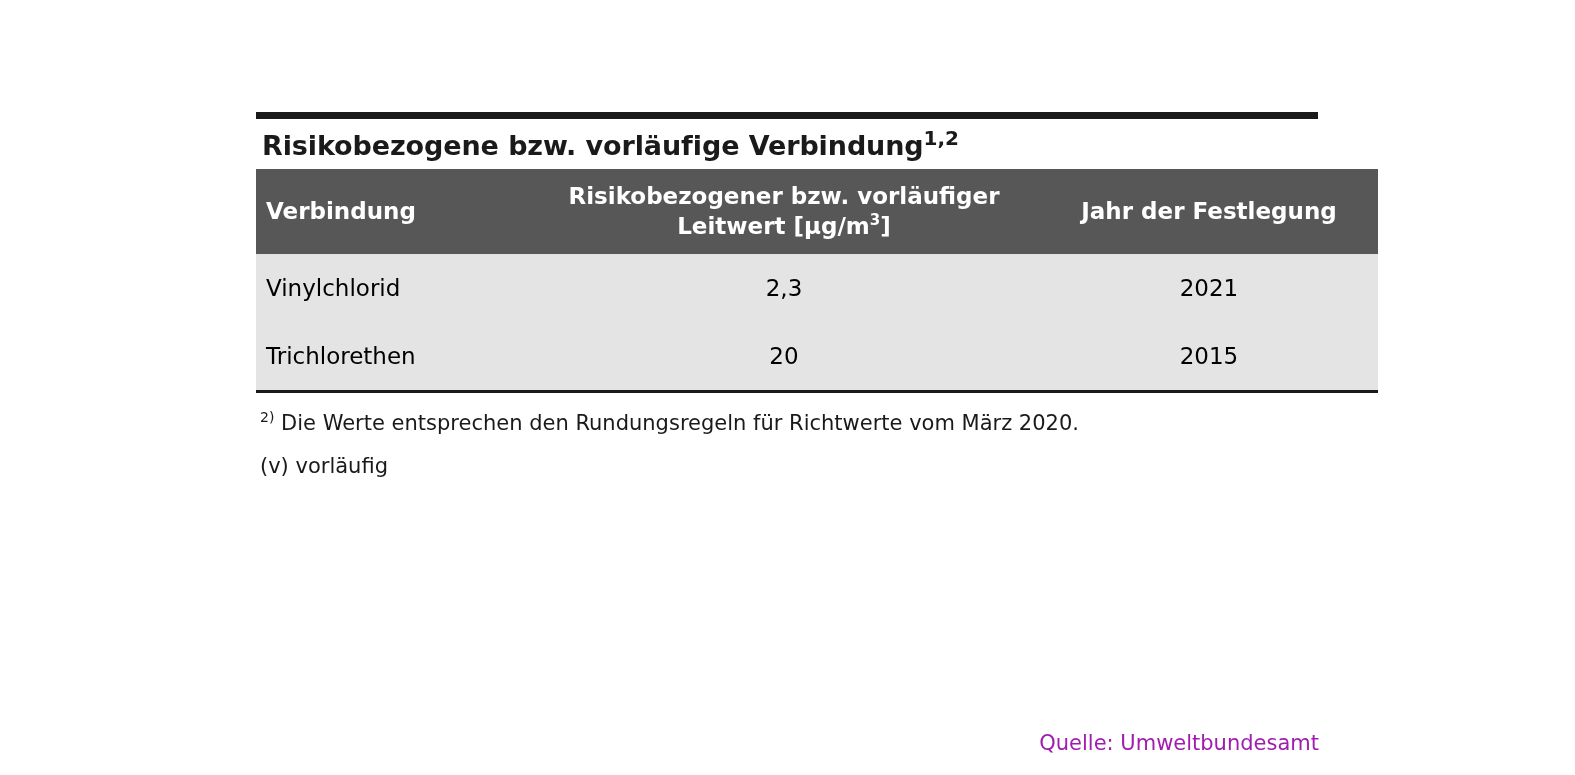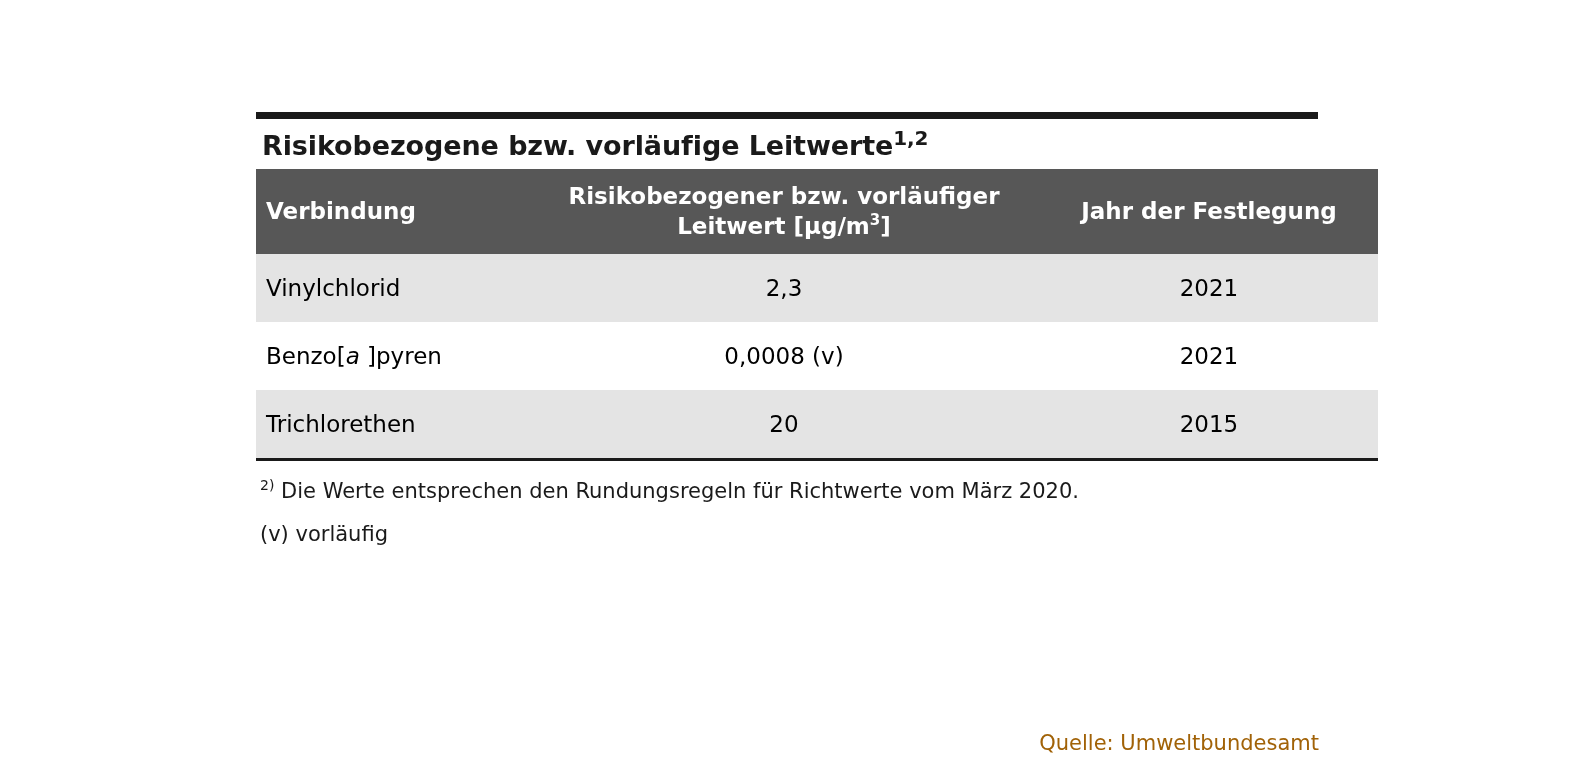--- a/index.html
+++ b/index.html
@@ -122,57 +122,52 @@
     font-size: 14px;
     vertical-align: super;
     line-height: 0;
   }
 
   .source {
     position: absolute;
     right: 256px;
     top: 731px;
     font-size: 21px;
-    color: #a16207;
+    color: #a21caf;
     white-space: nowrap;
   }
 
   .ital { font-style: italic; }
 </style>
 </head>
 <body>
 
 <div class="page">
 
   <div class="top-rule"></div>
 
   <div class="table-title">
-    <span>Risikobezogene bzw. vorläufige Leitwerte</span><sup>1,2</sup>
+    <span>Risikobezogene bzw. vorläufige Verbindung</span><sup>1,2</sup>
   </div>
 
   <table class="guide-table">
     <thead>
       <tr>
         <th class="col-compound">Verbindung</th>
         <th class="col-value">
           <span>Risikobezogener bzw. vorläufiger</span><br>
           <span>Leitwert [µg/m</span><sup>3</sup><span>]</span>
         </th>
         <th class="col-year">Jahr der Festlegung</th>
       </tr>
     </thead>
     <tbody>
       <tr class="shade">
         <td class="compound">Vinylchlorid</td>
         <td class="value">2,3</td>
-        <td class="year">2021</td>
-      </tr>
-      <tr class="plain">
-        <td class="compound"><span>Benzo[</span><span class="ital">a</span><span> ]pyren</span></td>
-        <td class="value">0,0008 (v)</td>
         <td class="year">2021</td>
       </tr>
       <tr class="shade">
         <td class="compound">Trichlorethen</td>
         <td class="value">20</td>
         <td class="year">2015</td>
       </tr>
     </tbody>
   </table>
 

